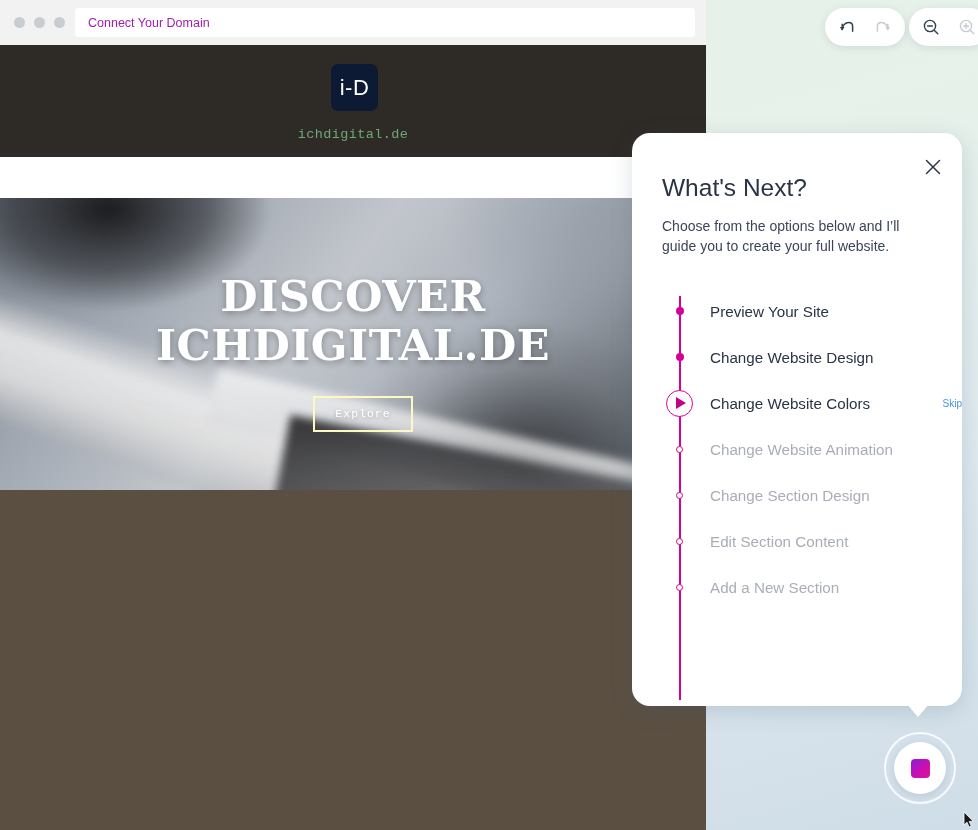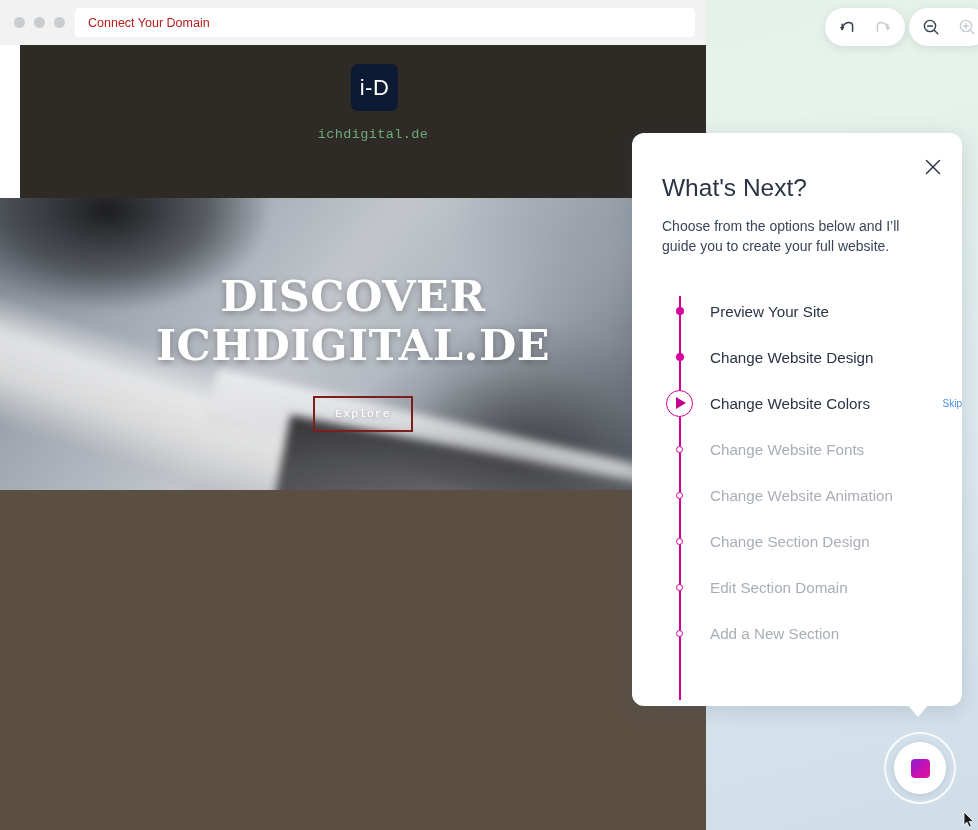--- a/index.html
+++ b/index.html
@@ -61,33 +61,32 @@
   #url-text {
     flex: 1;
     font-size: 14.5px;
     color: #2e2e2e;
     letter-spacing: 0.1px;
     white-space: nowrap;
     overflow: hidden;
   }
   #connect-domain {
     font-size: 12.5px;
-    color: #b91c1c;
+    color: #a21caf;
     white-space: nowrap;
     cursor: pointer;
   }
 
   
   #site-header {
     position: absolute;
     left: 0; top: 45px;
     width: 706px;
-    height: 153px;
+    height: 112px;
     background: #2e2a26;
-    margin-left: 20px;
   }
   #site-logo {
     position: absolute;
     left: 331px; top: 19px;
     width: 47px; height: 47px;
     border-radius: 7px;
     background: #0d1a33;
     display: flex;
     align-items: center;
     justify-content: center;
@@ -191,21 +190,21 @@
     font-size: 43px;
     line-height: 1.13;
     color: #ffffff;
     text-align: center;
     letter-spacing: 0.5px;
     text-shadow: 0 2px 7px rgba(0,0,0,0.32);
     max-width: 640px;
   }
   #hero-cta {
     margin-top: 26px;
-    border: 2px solid #7f1d1d;
+    border: 2px solid #fef9c3;
     padding: 9px 20px 10px;
     font-family: "Liberation Mono", monospace;
     font-size: 11.5px;
     color: #ffffff;
     letter-spacing: 1px;
     cursor: pointer;
     text-shadow: 0 1px 4px rgba(0,0,0,0.3);
     background: rgba(255,255,255,0.02);
     margin-left: 20px;
   }
@@ -250,21 +249,21 @@
   }
   .tb-btn.disabled { cursor: default; }
 
   
   #whats-next-panel {
     position: absolute;
     left: 632px; top: 133px;
     width: 330px;
     height: 573px;
     background: #ffffff;
-    border-radius: 12px;
+    border-radius: 18px;
     box-shadow: 0 5px 22px rgba(70,95,110,0.20);
   }
   #panel-tail {
     position: absolute;
     left: 906px; top: 703px;
     width: 0; height: 0;
     border-left: 12px solid transparent;
     border-right: 12px solid transparent;
     border-top: 14px solid #ffffff;
   }
@@ -510,47 +509,41 @@
     <div class="step-row current">
       <div class="step-marker">
         <div class="marker-current">
             <div class="play-tri"></div>
           </div>
       </div>
       <div class="step-label">Change Website Colors</div>
       <div class="step-skip">Skip</div>
     </div>
 
-    <div class="step-row upcoming">
-      <div class="step-marker">
-          <div class="dot-todo"></div>
-        </div>
-      <div class="step-label">Change Website Fonts</div>
-    </div>
 
     <div class="step-row upcoming">
       <div class="step-marker">
           <div class="dot-todo"></div>
         </div>
       <div class="step-label">Change Website Animation</div>
     </div>
 
     <div class="step-row upcoming">
       <div class="step-marker">
           <div class="dot-todo"></div>
         </div>
       <div class="step-label">Change Section Design</div>
     </div>
 
 
     <div class="step-row upcoming">
       <div class="step-marker">
           <div class="dot-todo"></div>
         </div>
-      <div class="step-label">Edit Section Domain</div>
+      <div class="step-label">Edit Section Content</div>
     </div>
 
     <div class="step-row upcoming">
       <div class="step-marker">
           <div class="dot-todo"></div>
         </div>
       <div class="step-label">Add a New Section</div>
     </div>
   </div>
 </div>

